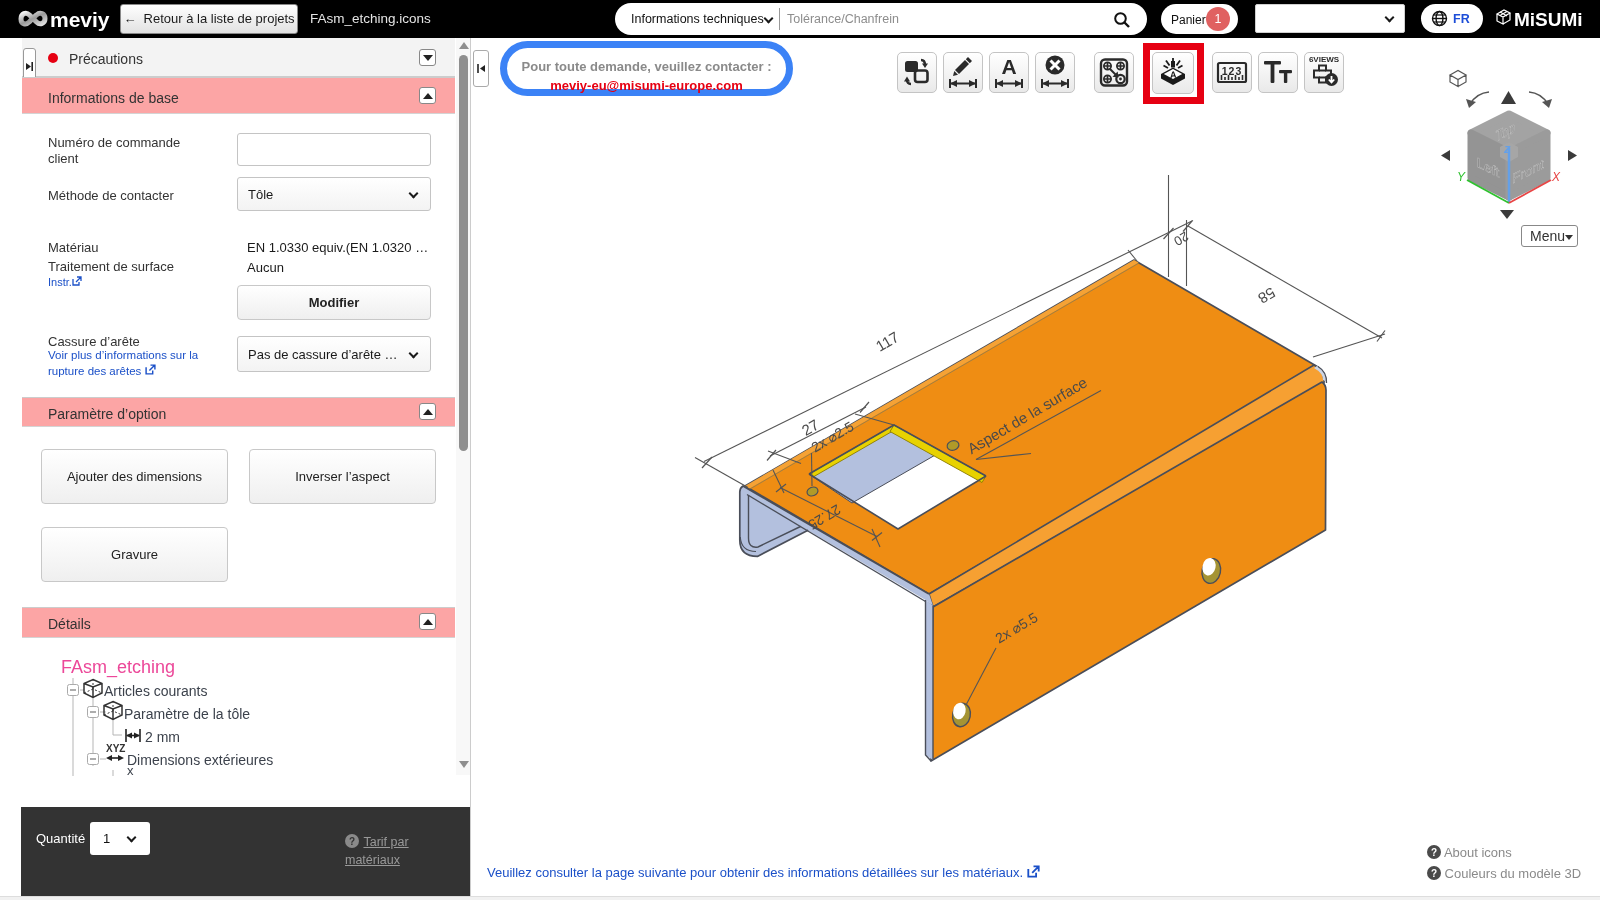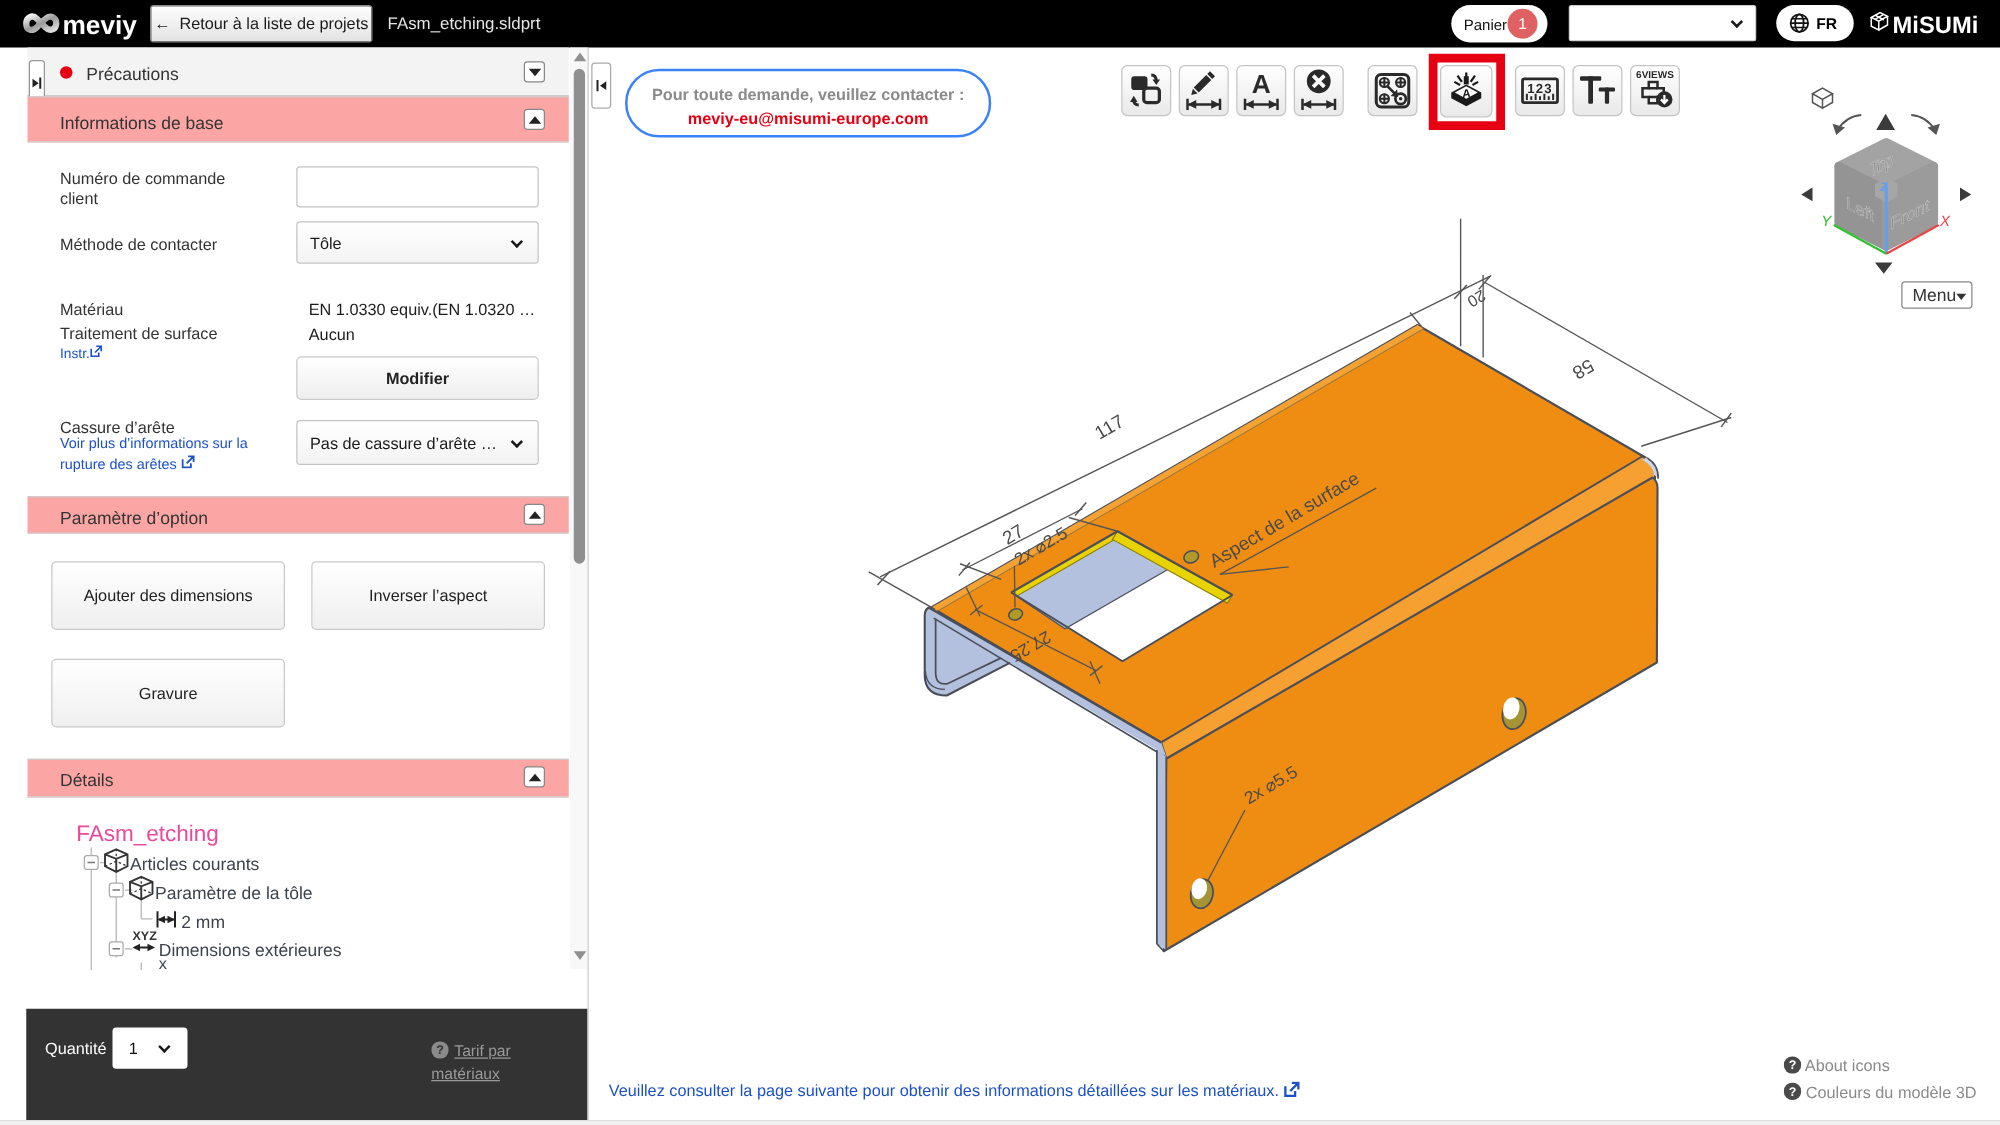--- a/index.html
+++ b/index.html
@@ -17,21 +17,21 @@
   #searchbar .cat { position:absolute; left:16px; top:9px; font-size:12.5px; color:#111; }
   #searchbar .divider { position:absolute; left:164px; top:5px; width:1px; height:22px; background:#999; }
   #searchbar .ph { position:absolute; left:172px; top:9px; font-size:12.5px; color:#8d8d8d; }
   .chev { display:inline-block; width:7px; height:7px; border-right:2.4px solid #1a1a1a; border-bottom:2.4px solid #1a1a1a; transform:rotate(45deg); }
   #panier { position:absolute; left:1161px; top:4px; width:77px; height:30px; background:#fff; border-radius:15px; }
   #panier .t { position:absolute; left:10px; top:9px; font-size:12px; color:#111; }
   #panier .badge { position:absolute; left:45px; top:3px; width:24px; height:24px; border-radius:12px; background:#e06161;
      color:#fff; font-size:12.5px; text-align:center; line-height:24px; }
   #topsel { position:absolute; left:1255px; top:4px; width:150px; height:29px; background:#fff; border-radius:2px; border:1px solid #d0d0d0; }
   #frbtn { position:absolute; left:1421px; top:4px; width:62px; height:29px; background:#fff; border-radius:15px; }
-  #frbtn .t { position:absolute; left:32px; top:8px; font-size:12.5px; font-weight:bold; color:#000000; }
+  #frbtn .t { position:absolute; left:32px; top:8px; font-size:12.5px; font-weight:bold; color:#1d4ed8; }
   #misumi { position:absolute; left:1494px; top:6px; color:#fff; }
   
   .sechead { position:absolute; left:22px; width:433px; background:#fca5a5; border-top:1px solid #ccc; border-bottom:1px solid #d4d4d4; }
   .sechead .t { position:absolute; left:26px; font-size:14px; color:#333; }
   .togglebtn { position:absolute; left:397px; width:17px; height:17px; background:#fff; border:1px solid #888; border-radius:3px; text-align:center; }
   .tri-up { display:inline-block; width:0; height:0; border-left:5px solid transparent; border-right:5px solid transparent; border-bottom:6px solid #222; vertical-align:3px;}
   .tri-down { display:inline-block; width:0; height:0; border-left:5px solid transparent; border-right:5px solid transparent; border-top:6px solid #222; vertical-align:3px;}
   .flabel { position:absolute; font-size:13px; color:#333; line-height:15.5px; }
   .fvalue { position:absolute; font-size:13px; color:#1a1a1a; }
   .blue { color:#1b50c8; }
@@ -57,21 +57,31 @@
         <linearGradient id="lg" x1="0" y1="0" x2="1" y2="1">
       <stop offset="0" stop-color="#f5f5f5"></stop>
           <stop offset="0.5" stop-color="#9a9a9a"></stop>
           <stop offset="1" stop-color="#e0e0e0"></stop>
     </linearGradient>
       </defs>
     <path d="M7,14 C7,8.5 12,6.5 15.5,10 L19,13.5 L22.5,17 C26,20.5 31,18.5 31,13.5 C31,8.5 26,6.8 22.5,10 L19,13 L15.5,16.8 C12,20.3 7,19.5 7,14 Z" fill="none" stroke="url(#lg)" stroke-width="5"></path>
     <text x="36" y="22" font-size="21" font-weight="bold" fill="#fff" font-family="Liberation Sans">meviy</text>
   </svg>
   <div id="backbtn">←&nbsp; Retour à la liste de projets</div>
-  <div id="doctitle">FAsm_etching.sldprt</div>
+  <div id="doctitle">FAsm_etching.icons</div>
+  <div id="searchbar">
+    <span class="cat">Informations techniques</span>
+    <span class="chev" style="position:absolute;left:150px;top:12px"></span>
+    <span class="divider"></span>
+    <span class="ph">Tolérance/Chanfrein</span>
+    <svg class="abs" style="left:498px;top:8px" width="18" height="18" viewBox="0 0 18 18">
+      <circle cx="7.5" cy="7.5" r="5.3" fill="none" stroke="#111" stroke-width="2"></circle>
+      <line x1="11.5" y1="11.5" x2="16" y2="16" stroke="#111" stroke-width="2.4"></line>
+    </svg>
+  </div>
   <div id="panier">
       <span class="t">Panier</span>
       <span class="badge">1</span>
     </div>
   <div id="topsel">
       <span class="chev" style="position:absolute;left:130px;top:9px"></span>
     </div>
   <div id="frbtn">
     <svg class="abs" style="left:10px;top:6px" width="17" height="17" viewBox="0 0 17 17">
       <circle cx="8.5" cy="8.5" r="7" fill="none" stroke="#111" stroke-width="1.4"></circle>
@@ -215,21 +225,21 @@
     <span style="font-size:12.5px;color:#999;text-decoration:underline">Tarif par matériaux</span>
   </div>
 </div>
 
 <div class="abs" style="left:473px;top:50px;width:16px;height:37px;background:#fff;border:1px solid #aaa;border-radius:3px;overflow:hidden">
   <svg width="14" height="35" viewBox="0 0 14 35">
       <line x1="4" y1="13" x2="4" y2="22" stroke="#222" stroke-width="1.6"></line>
       <path d="M11,14 L6,17.5 L11,21 Z" fill="#222"></path>
     </svg>
 </div>
-<div class="abs" style="left:500px;top:55px;width:293px;height:55px;border:2px solid #3b82f6;border-radius:28px;background:#fff;text-align:center">
+<div class="abs" style="left:500px;top:41px;width:293px;height:55px;border:7px solid #3b82f6;border-radius:28px;background:#fff;text-align:center">
   <div style="margin-top:11px;font-size:13px;font-weight:bold;color:#8a8a8a">Pour toute demande, veuillez contacter :</div>
   <div style="margin-top:4px;font-size:13px;font-weight:bold;color:#e60012">meviy-eu@misumi-europe.com</div>
 </div>
 
 <div class="tbtn" style="left:897px">
   <svg width="38" height="39" viewBox="0 0 38 39">
     <rect x="7" y="8" width="13" height="11" rx="2.5" fill="#2a2a2a"></rect>
     <rect x="17" y="17.5" width="12.5" height="11.5" rx="2.5" fill="none" stroke="#2a2a2a" stroke-width="2.6"></rect>
     <path d="M23,7 Q27,7 27,12" fill="none" stroke="#2a2a2a" stroke-width="2.4"></path>
     <path d="M27,15 L24,10.5 L30,10.5 Z" fill="#2a2a2a"></path>

